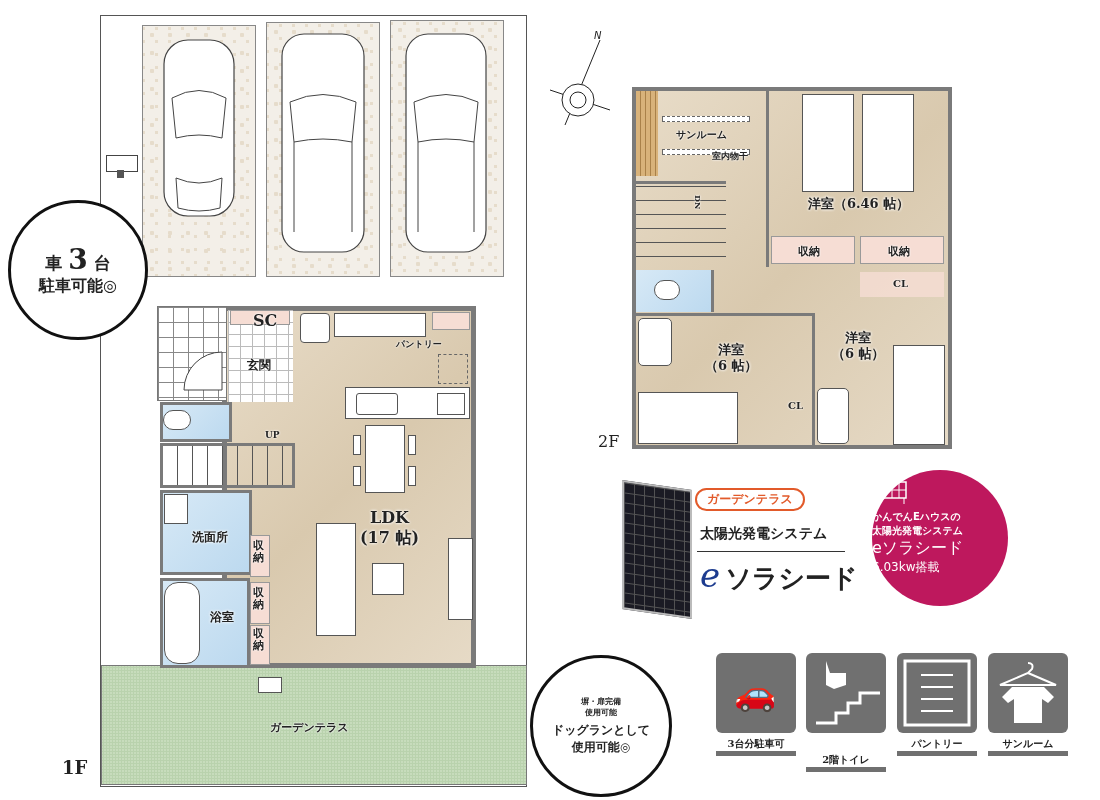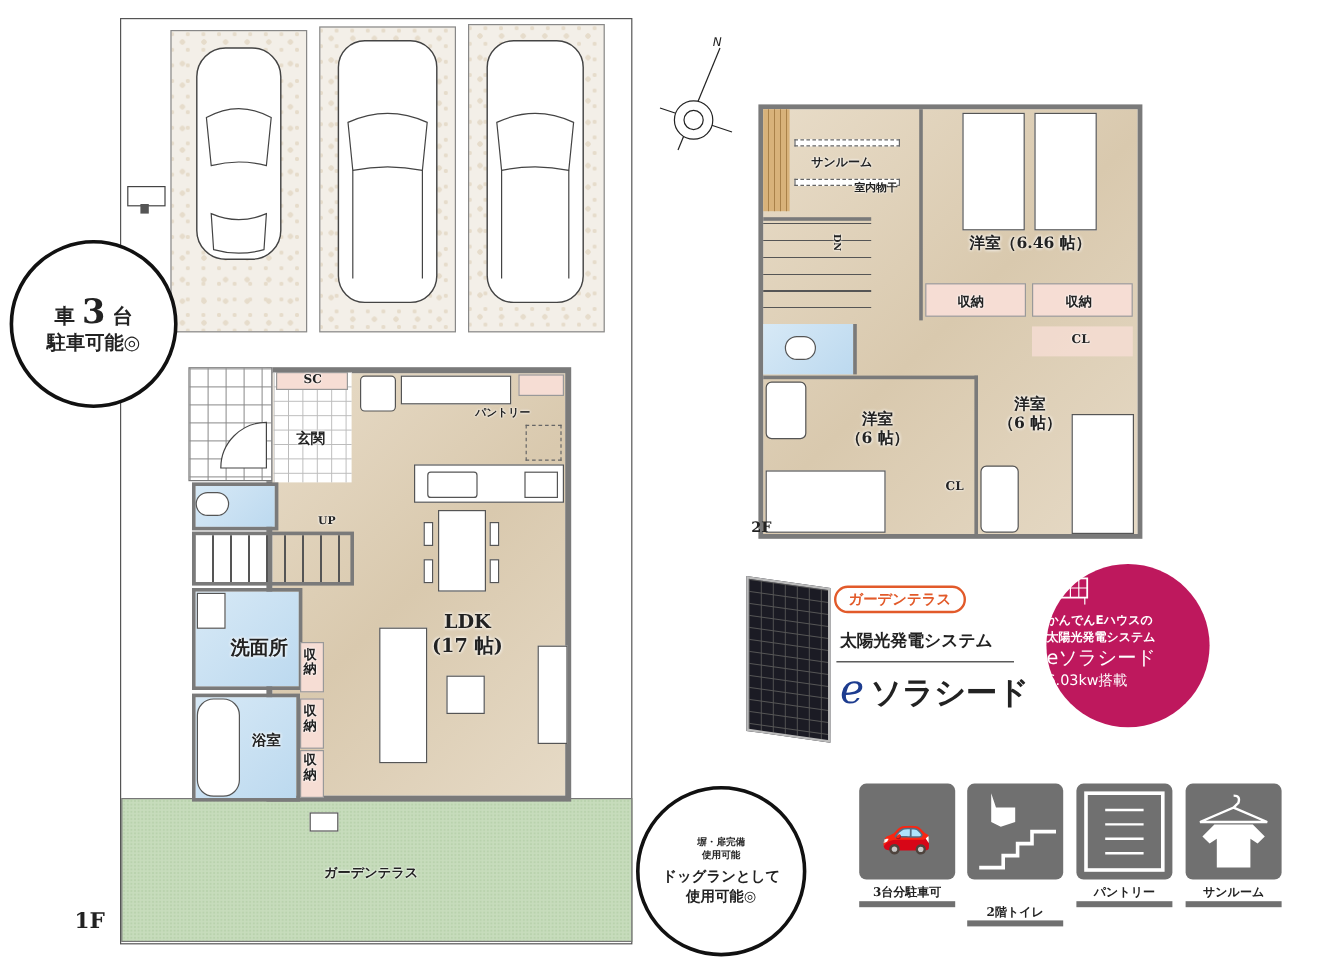--- a/index.html
+++ b/index.html
@@ -64,21 +64,21 @@
 <div class="abs furn" style="left:258px;top:677px;width:24px;height:16px;"></div>
 
 <div class="abs floor" style="left:222px;top:306px;width:254px;height:362px;border:5px solid #7a7a7a;box-sizing:border-box;"></div>
 
 <div class="abs" style="left:157px;top:306px;width:68px;height:93px;border:1px solid #777;background:#fff;
    background-image:linear-gradient(#888 1px,transparent 1px),linear-gradient(90deg,#888 1px,transparent 1px);background-size:15px 15px;"></div>
 
 <div class="abs" style="left:228px;top:310px;width:65px;height:92px;background:#fff;
    background-image:linear-gradient(#bbb 1px,transparent 1px),linear-gradient(90deg,#bbb 1px,transparent 1px);background-size:12px 12px;"></div>
 <div class="abs pink" style="left:230px;top:310px;width:60px;height:15px;border:1px solid #999;box-sizing:border-box;"></div>
-<div class="abs small-label" style="left:253px;top:311px;font-size:10px;">SC</div>
+<div class="abs small-label" style="left:253px;top:311px;font-size:16px;">SC</div>
 <div class="abs room-label" style="left:247px;top:358px;font-size:12px;">玄関</div>
 <svg class="abs" style="left:182px;top:350px" width="42" height="42">
     <path d="M40 40 L40 2 A38 38 0 0 0 2 40 Z" fill="#fff" stroke="#444"></path>
   </svg>
 
 <div class="abs wet" style="left:160px;top:402px;width:72px;height:40px;border:3px solid #7a7a7a;box-sizing:border-box;"></div>
 <div class="abs furn" style="left:163px;top:410px;width:28px;height:20px;border-radius:10px;"></div>
 
 <div class="abs floor" style="left:160px;top:443px;width:135px;height:45px;border:3px solid #7a7a7a;box-sizing:border-box;
    background-image:repeating-linear-gradient(90deg,transparent 0 14px,#555 14px 15px);"></div>
@@ -93,21 +93,21 @@
 <div class="abs furn" style="left:356px;top:393px;width:42px;height:22px;border-radius:3px;"></div>
 <div class="abs furn" style="left:437px;top:393px;width:28px;height:22px;"></div>
 <div class="abs furn" style="left:365px;top:425px;width:40px;height:68px;"></div>
 <div class="abs furn" style="left:353px;top:435px;width:8px;height:20px;"></div>
 <div class="abs furn" style="left:353px;top:466px;width:8px;height:20px;"></div>
 <div class="abs furn" style="left:408px;top:435px;width:8px;height:20px;"></div>
 <div class="abs furn" style="left:408px;top:466px;width:8px;height:20px;"></div>
 
 <div class="abs wet" style="left:160px;top:490px;width:92px;height:85px;border:3px solid #7a7a7a;box-sizing:border-box;"></div>
 <div class="abs furn" style="left:164px;top:494px;width:24px;height:30px;"></div>
-<div class="abs room-label" style="left:192px;top:530px;font-size:16px;">洗面所</div>
+<div class="abs room-label" style="left:192px;top:530px;font-size:12px;">洗面所</div>
 <div class="abs wet" style="left:160px;top:578px;width:90px;height:90px;border:3px solid #7a7a7a;box-sizing:border-box;"></div>
 <div class="abs furn" style="left:164px;top:582px;width:36px;height:82px;border-radius:14px;"></div>
 <div class="abs room-label" style="left:210px;top:610px;font-size:12px;">浴室</div>
 
 <div class="abs pink" style="left:250px;top:535px;width:20px;height:42px;border:1px solid #999;box-sizing:border-box;"></div>
 <div class="abs small-label" style="left:253px;top:540px;width:13px;font-size:11px;line-height:1.1;">収納</div>
 <div class="abs pink" style="left:250px;top:582px;width:20px;height:42px;border:1px solid #999;box-sizing:border-box;"></div>
 <div class="abs small-label" style="left:253px;top:587px;width:13px;font-size:11px;line-height:1.1;">収納</div>
 <div class="abs pink" style="left:250px;top:625px;width:20px;height:40px;border:1px solid #999;box-sizing:border-box;"></div>
 <div class="abs small-label" style="left:253px;top:628px;width:13px;font-size:11px;line-height:1.1;">収納</div>
@@ -182,21 +182,21 @@
 
 <div class="abs furn" style="left:817px;top:388px;width:32px;height:56px;border-radius:5px;"></div>
 <div class="abs furn" style="left:893px;top:345px;width:52px;height:100px;"></div>
 <div class="abs room-label" style="left:832px;top:330px;font-size:13px;">
   <div>洋室</div>
   <div>（6 帖）</div>
 </div>
 <div class="abs pink" style="left:860px;top:272px;width:84px;height:25px;opacity:.8;"></div>
 <div class="abs small-label" style="left:893px;top:278px;font-size:10px;">CL</div>
 
-<div class="abs serif" style="left:626px;top:432px;font-size:12px;font-weight:bold;">2F</div>
+<div class="abs serif" style="left:598px;top:432px;font-size:16px;font-weight:normal;">2F</div>
 
 <div class="abs" style="left:622px;top:485px;width:66px;height:125px;background:#1b1b24;
    transform:skewY(8deg);border:2px solid #bbb;
    background-image:linear-gradient(#555 1px,transparent 1px),linear-gradient(90deg,#555 1px,transparent 1px);background-size:10px 10px;"></div>
 <div class="abs pill sans" style="left:695px;top:488px;">ガーデンテラス</div>
 <div class="abs sans" style="left:700px;top:525px;font-size:14px;font-weight:bold;">太陽光発電システム</div>
 <div class="abs" style="left:697px;top:551px;width:148px;height:1px;background:#333;"></div>
 <div class="abs" style="left:700px;top:555px;">
   <span class="serif" style="font-size:34px;font-style:italic;color:#1d3c8f;">e</span>
   <span class="sans" style="font-size:26px;font-weight:bold;color:#222;">ソラシード</span>

